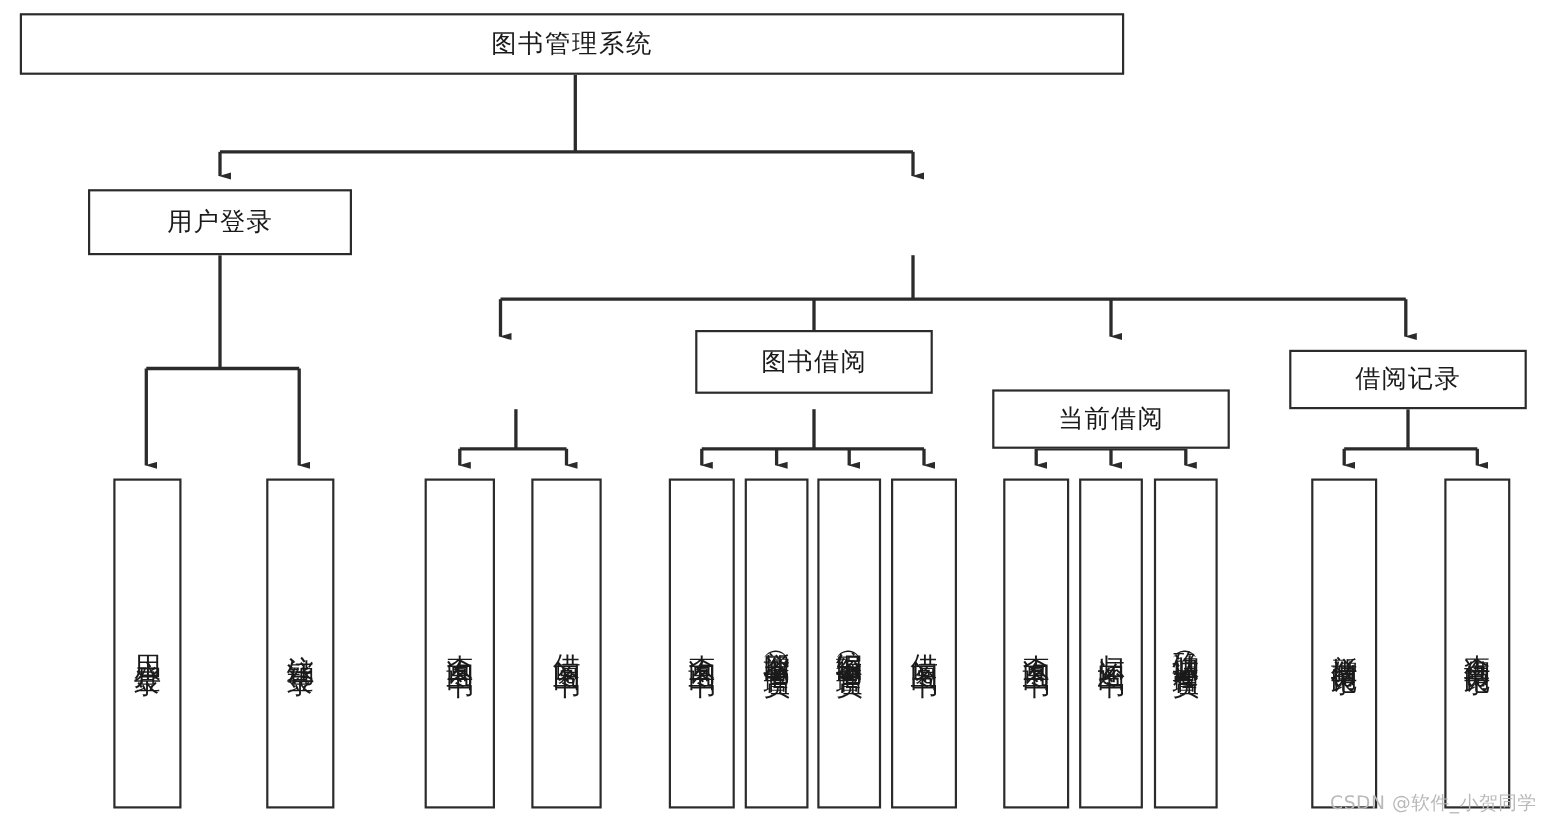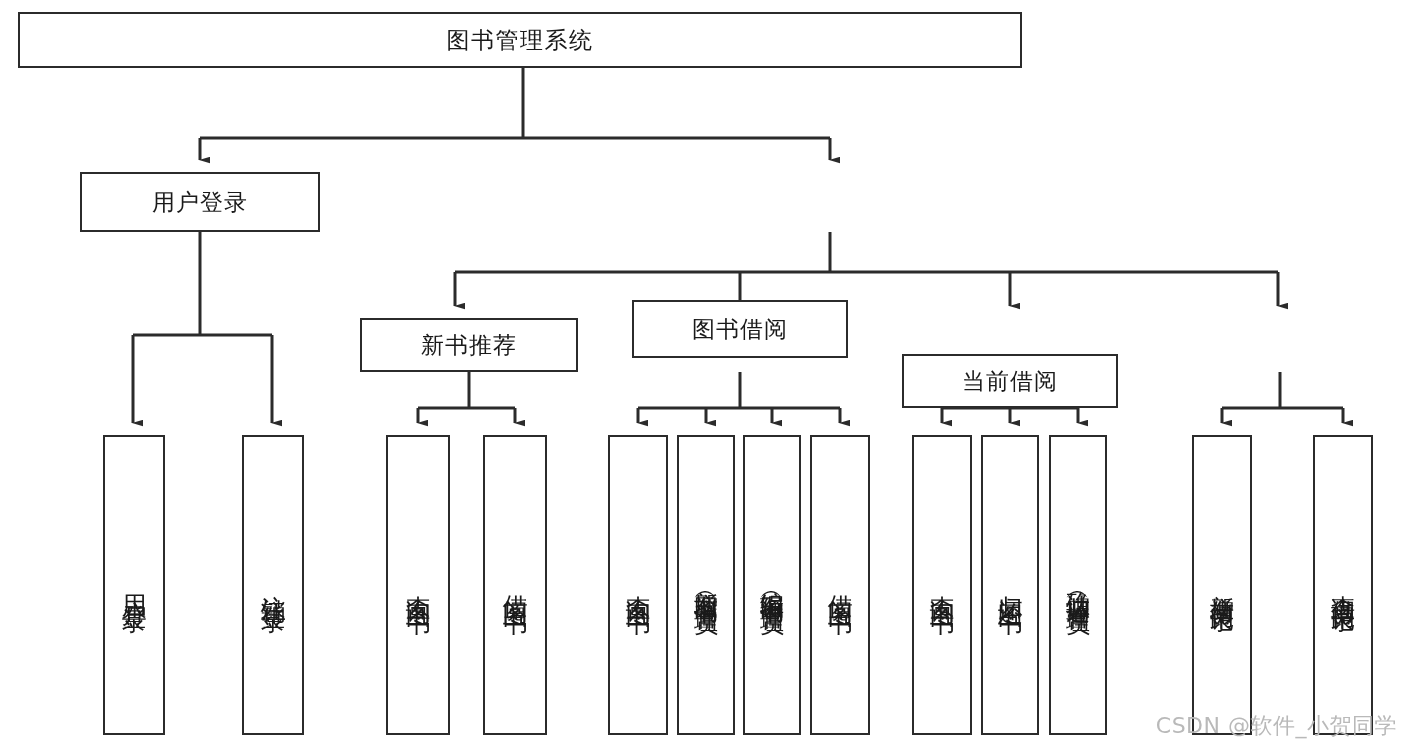--- a/index.html
+++ b/index.html
@@ -66,21 +66,21 @@
     white-space: nowrap;
   }
   .node.v.long .label {
     font-size: 24px;
     letter-spacing: 3px;
   }
   #watermark {
     position: absolute;
     right: 8px;
     bottom: 6px;
-    font-size: 22px;
+    font-size: 17px;
     color: #b9b9b9;
     letter-spacing: 0.5px;
     z-index: 5;
     white-space: nowrap;
     font-family: "DejaVu Sans", "Liberation Sans", sans-serif;
   }
 </style>
 </head>
 <body>
 
@@ -137,29 +137,29 @@
   </svg>
 
   <div class="node h root" style="left:18px; top:12px; width:1004px; height:56px;">
     <span class="label">图书管理系统</span>
   </div>
 
   <div class="node h" style="left:80px; top:172px; width:240px; height:60px;">
     <span class="label">用户登录</span>
   </div>
 
-  <div class="node h" style="left:360px; top:318px; width:218px; height:54px;">
-    <span class="label">新书推荐</span>
-  </div>
   <div class="node h" style="left:632px; top:300px; width:216px; height:58px;">
     <span class="label">图书借阅</span>
   </div>
   <div class="node h" style="left:902px; top:318px; width:216px; height:54px;margin-top:36px;">
     <span class="label">当前借阅</span>
   </div>
+  <div class="node h" style="left:1172px; top:318px; width:216px; height:54px;">
+    <span class="label">借阅记录</span>
+  </div>
 
   <div class="node v" style="left:103px; top:435px; width:62px; height:300px;">
     <span class="label">用户登录</span>
   </div>
   <div class="node v" style="left:242px; top:435px; width:62px; height:300px;">
     <span class="label">注销登录</span>
   </div>
 
   <div class="node v" style="left:386px; top:435px; width:64px; height:300px;">
     <span class="label">查询图书</span>

